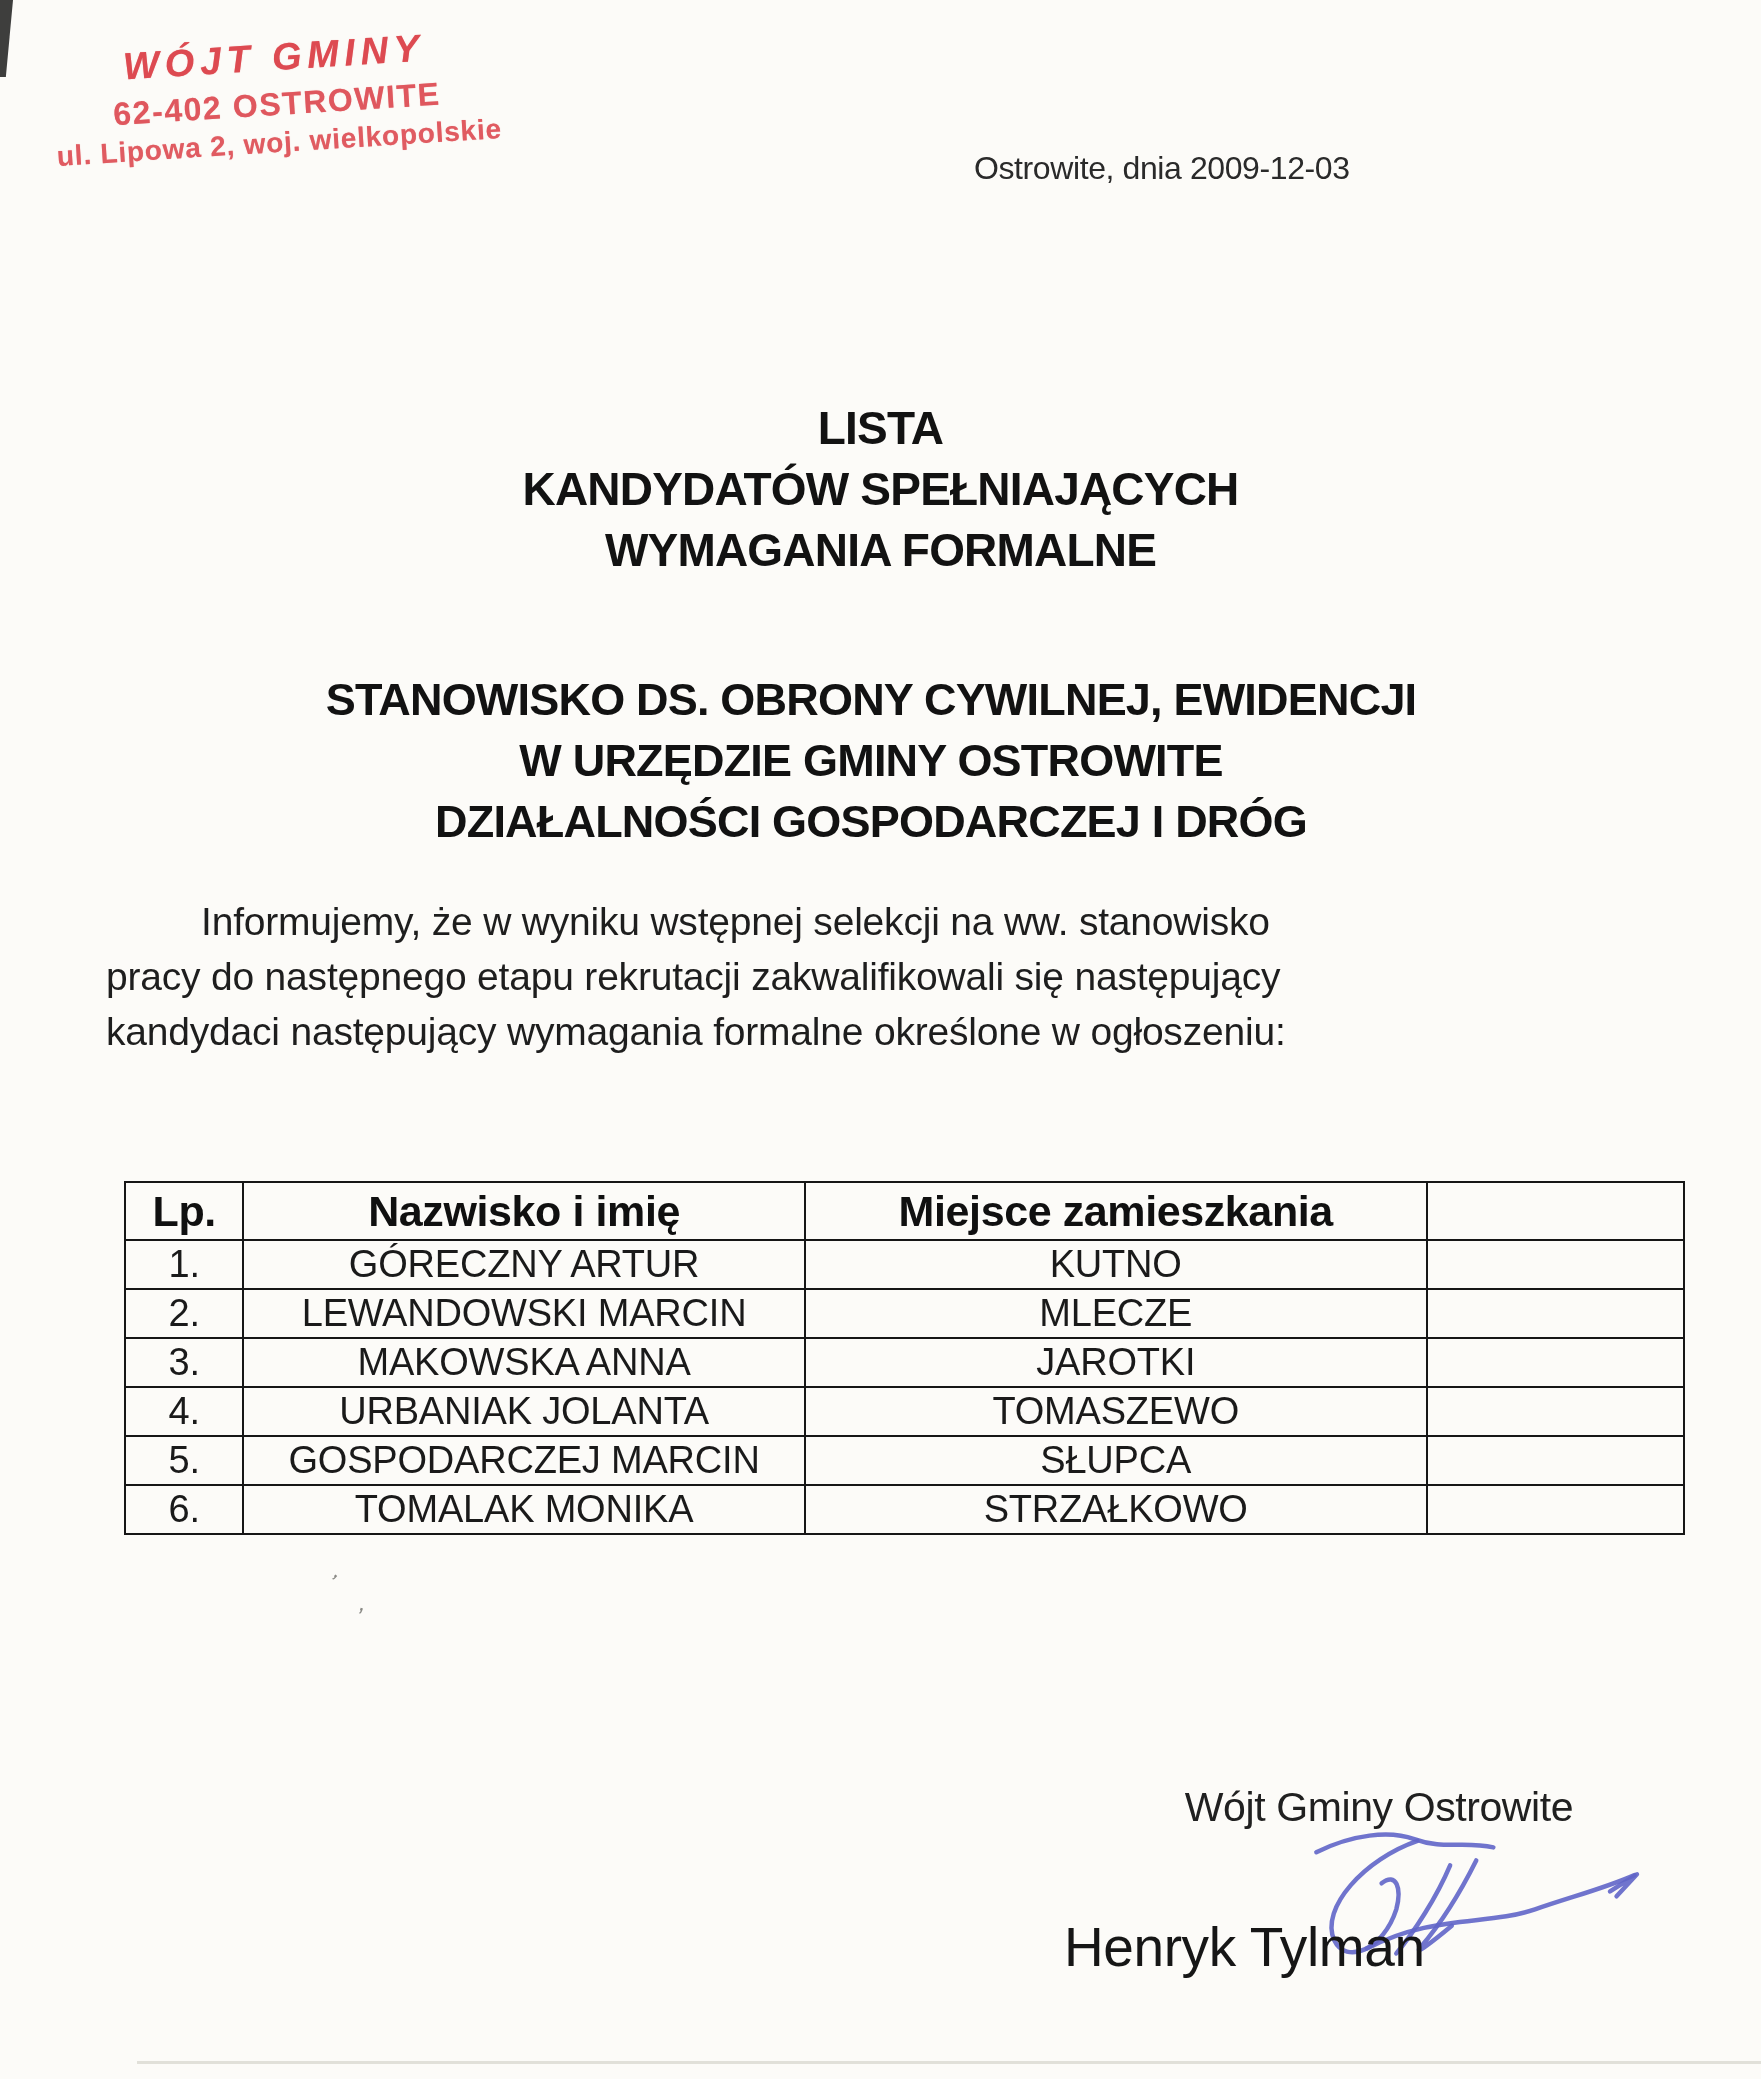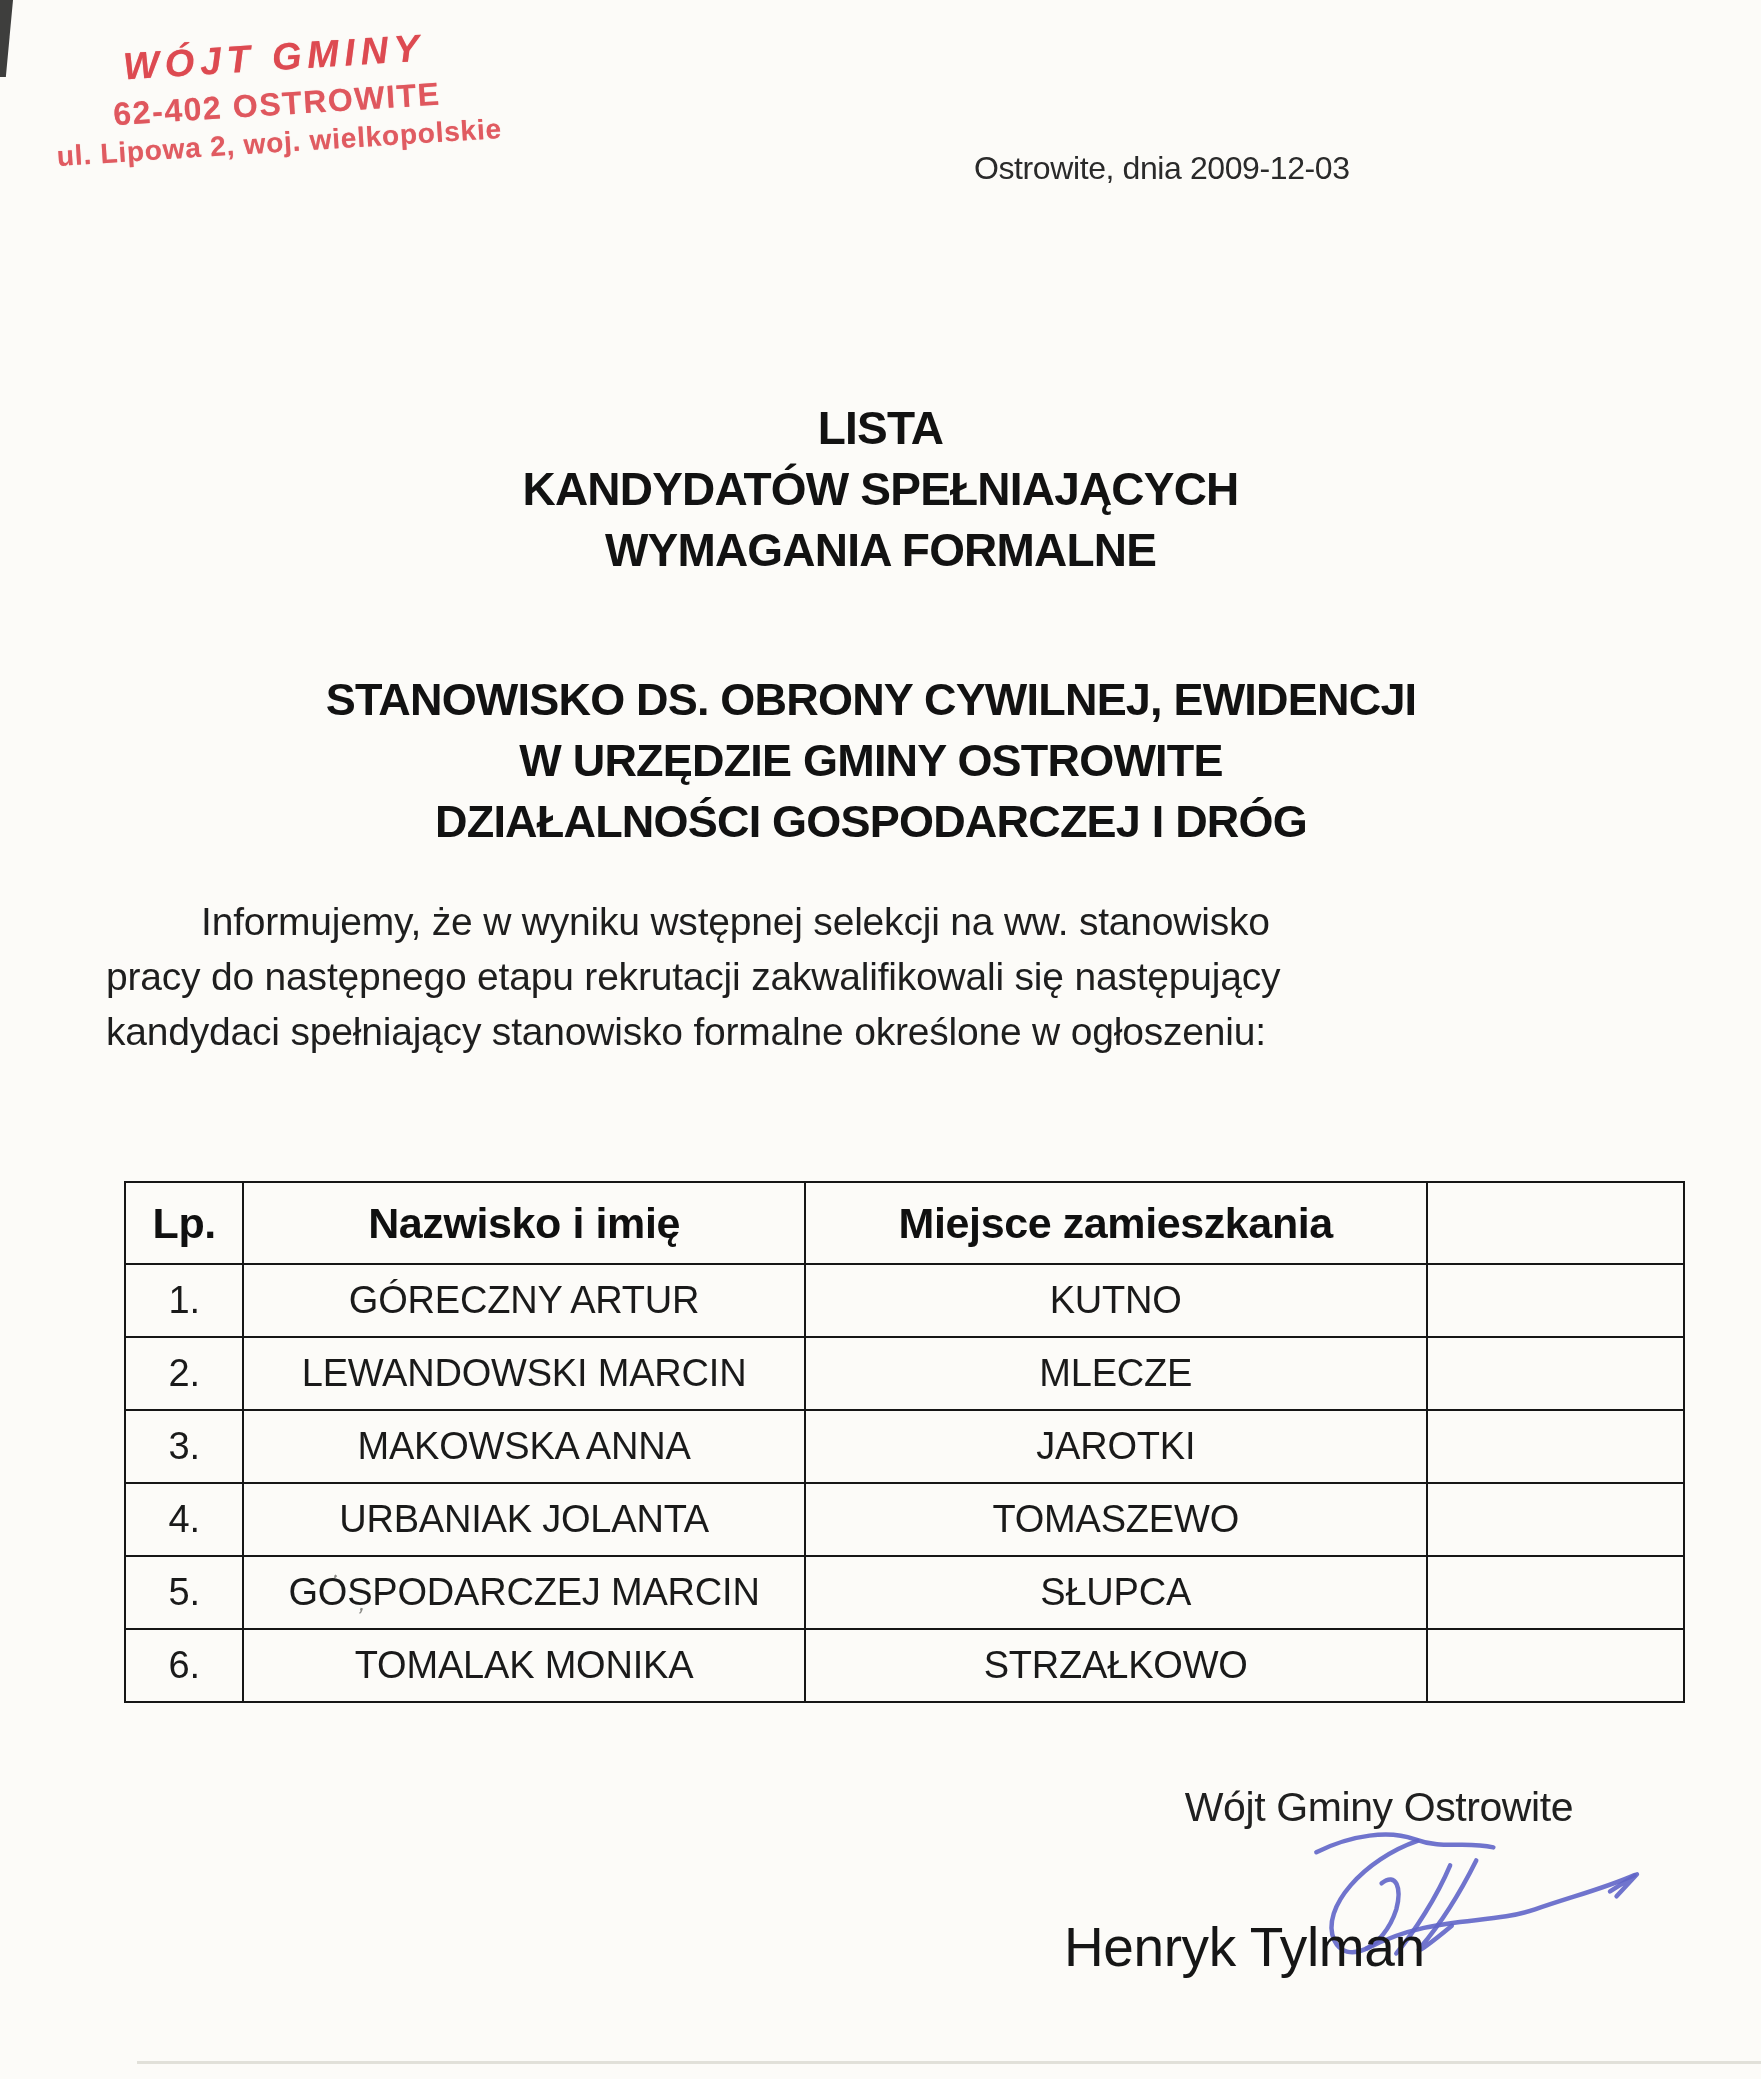--- a/index.html
+++ b/index.html
@@ -66,21 +66,21 @@
   .intro .line1{text-indent:95px;}
   
   .tbl-wrap{position:absolute;left:124px;top:1181px;width:1561px;}
   table.candidates{
     width:100%;border-collapse:collapse;table-layout:fixed;
     background:transparent;
   }
   table.candidates th,table.candidates td{
     border:2.5px solid var(--border);
     text-align:center;vertical-align:middle;
-    padding:12px;overflow:hidden;white-space:nowrap;
+    padding:0;overflow:hidden;white-space:nowrap;
   }
   table.candidates th{
     height:56px;font-size:43px;font-weight:bold;color:#101010;letter-spacing:-0.4px;
   }
   table.candidates td{
     height:47px;font-size:38px;color:#1a1a1a;letter-spacing:-0.2px;
   }
   
   .sig-role{
     position:absolute;left:1064px;top:1784px;width:630px;
@@ -123,21 +123,21 @@
 
   <div class="position-title">
     <div>STANOWISKO DS. OBRONY CYWILNEJ, EWIDENCJI</div>
     <div>W URZĘDZIE GMINY OSTROWITE</div>
     <div>DZIAŁALNOŚCI GOSPODARCZEJ I DRÓG</div>
   </div>
 
   <div class="intro">
     <div class="line1">Informujemy, że w wyniku wstępnej selekcji na ww. stanowisko</div>
     <div>pracy do następnego etapu rekrutacji zakwalifikowali się następujący</div>
-    <div>kandydaci spełniający stanowisko formalne określone w ogłoszeniu:</div>
+    <div>kandydaci następujący wymagania formalne określone w ogłoszeniu:</div>
   </div>
 
   <div class="tbl-wrap">
     <table class="candidates">
       <colgroup>
         <col style="width:7.6%">
         <col style="width:36.0%">
         <col style="width:39.9%">
         <col style="width:16.5%">
       </colgroup>

